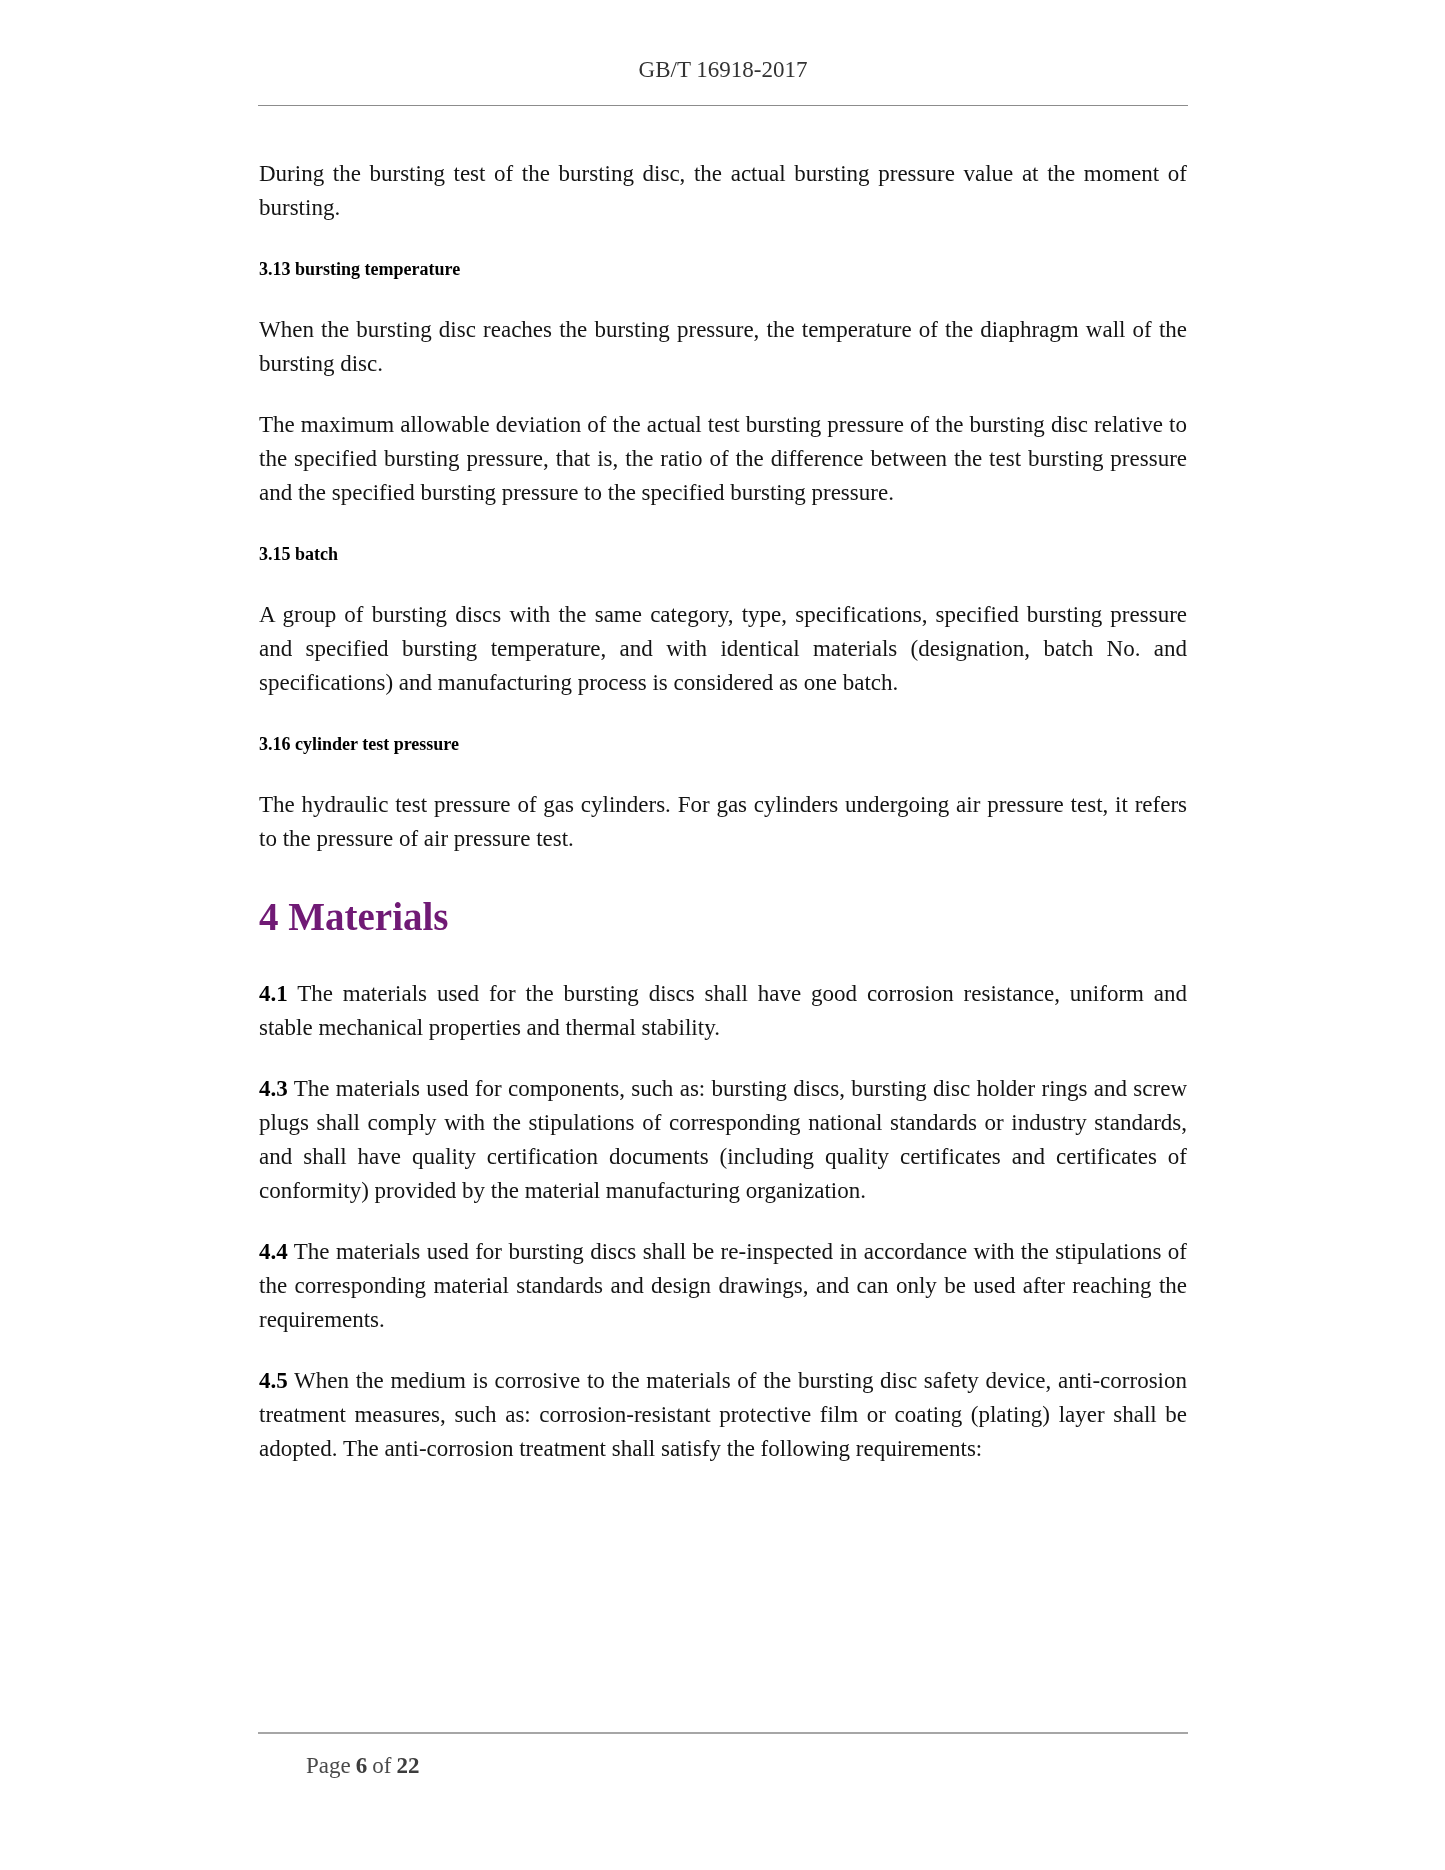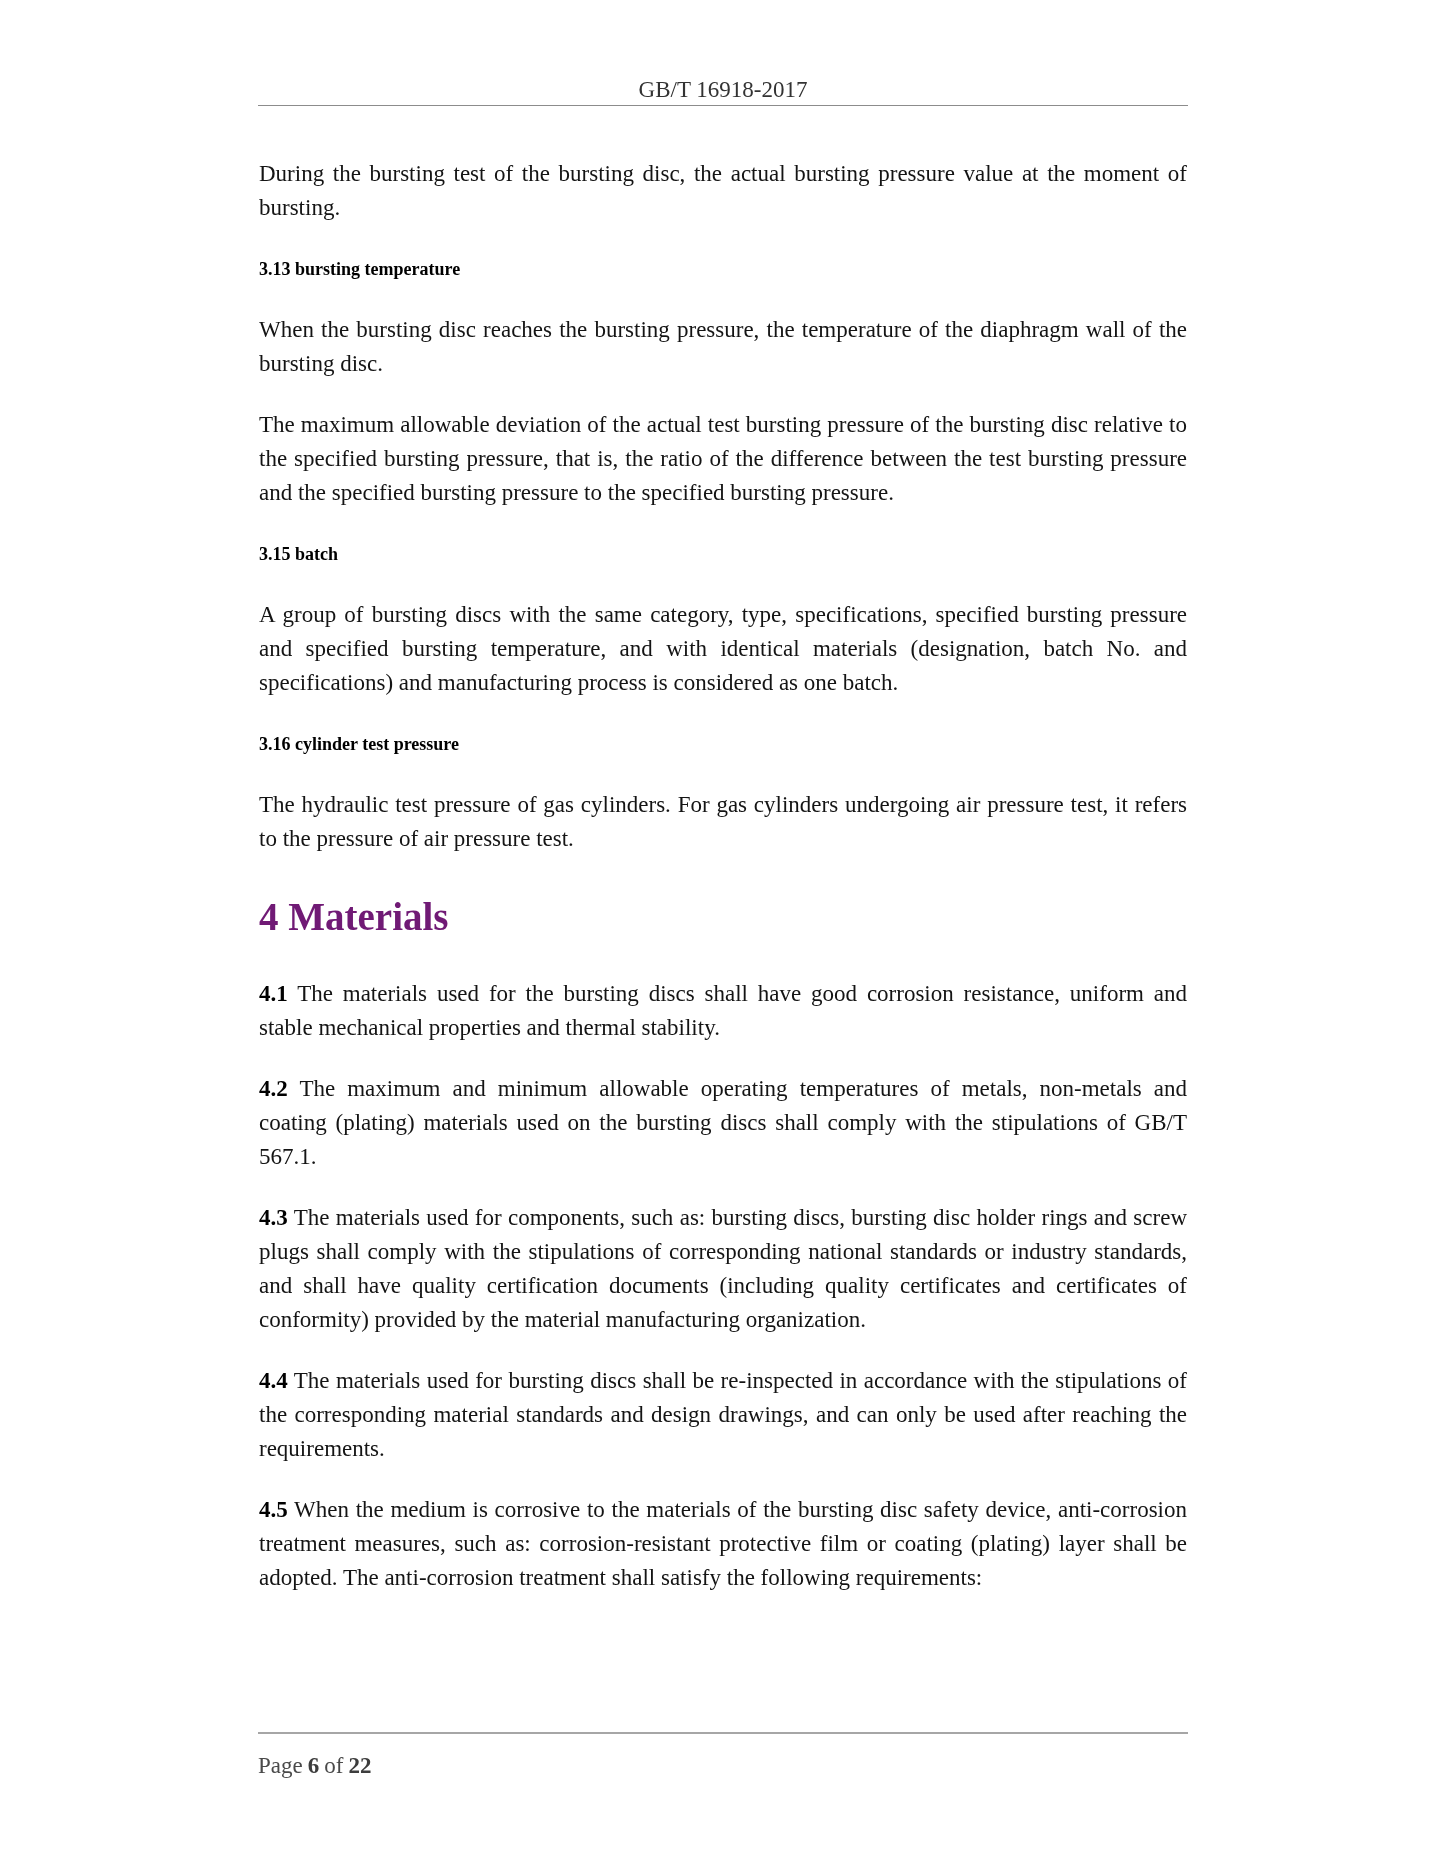--- a/index.html
+++ b/index.html
@@ -18,21 +18,20 @@
   }
   .header-title {
     position: absolute;
     top: 53px;
     left: 258px;
     width: 930px;
     text-align: center;
     font-size: 23px;
     line-height: 34px;
     color: #333333;
-    margin-top: 20px;
   }
   .header-rule {
     position: absolute;
     top: 105px;
     left: 258px;
     width: 930px;
     height: 0;
     border-top: 1px solid #8c8c8c;
   }
   .content {
@@ -88,21 +87,21 @@
   .footer-left { white-space: nowrap; }
   .footer-link {
     color: #4a4a4a;
     text-decoration: underline;
     cursor: pointer;
   }
   .footer-arrow {
     padding: 0 6px;
     color: #4a4a4a;
   }
-  .footer-right { white-space: nowrap; }
+  .footer-right { white-space: nowrap; margin-left: 48px; }
   .footer-right b {
     margin: 0 5px;
     color: #3d3d3d;
   }
 </style>
 </head>
 <body>
 
 <div class="page">
 
@@ -125,21 +124,20 @@
     <p><span>A group of bursting discs with the same category, type, specifications, specified bursting pressure and specified bursting temperature, and with identical materials (designation, batch No. and specifications) and manufacturing process is considered as one batch.</span></p>
 
     <h3>3.16 cylinder test pressure</h3>
 
     <p><span>The hydraulic test pressure of gas cylinders. For gas cylinders undergoing air pressure test, it refers to the pressure of air pressure test.</span></p>
 
     <h1>4 Materials</h1>
 
     <p><b class="para-num">4.1</b> <span>The materials used for the bursting discs shall have good corrosion resistance, uniform and stable mechanical properties and thermal stability.</span></p>
 
-    <p><b class="para-num">4.2</b> <span>The maximum and minimum allowable operating temperatures of metals, non-metals and coating (plating) materials used on the bursting discs shall comply with the stipulations of GB/T 567.1.</span></p>
 
     <p><b class="para-num">4.3</b> <span>The materials used for components, such as: bursting discs, bursting disc holder rings and screw plugs shall comply with the stipulations of corresponding national standards or industry standards, and shall have quality certification documents (including quality certificates and certificates of conformity) provided by the material manufacturing organization.</span></p>
 
     <p><b class="para-num">4.4</b> <span>The materials used for bursting discs shall be re-inspected in accordance with the stipulations of the corresponding material standards and design drawings, and can only be used after reaching the requirements.</span></p>
 
     <p><b class="para-num">4.5</b> <span>When the medium is corrosive to the materials of the bursting disc safety device, anti-corrosion treatment measures, such as: corrosion-resistant protective film or coating (plating) layer shall be adopted. The anti-corrosion treatment shall satisfy the following requirements:</span></p>
 
   </main>
 
   <div class="footer-rule"></div>

